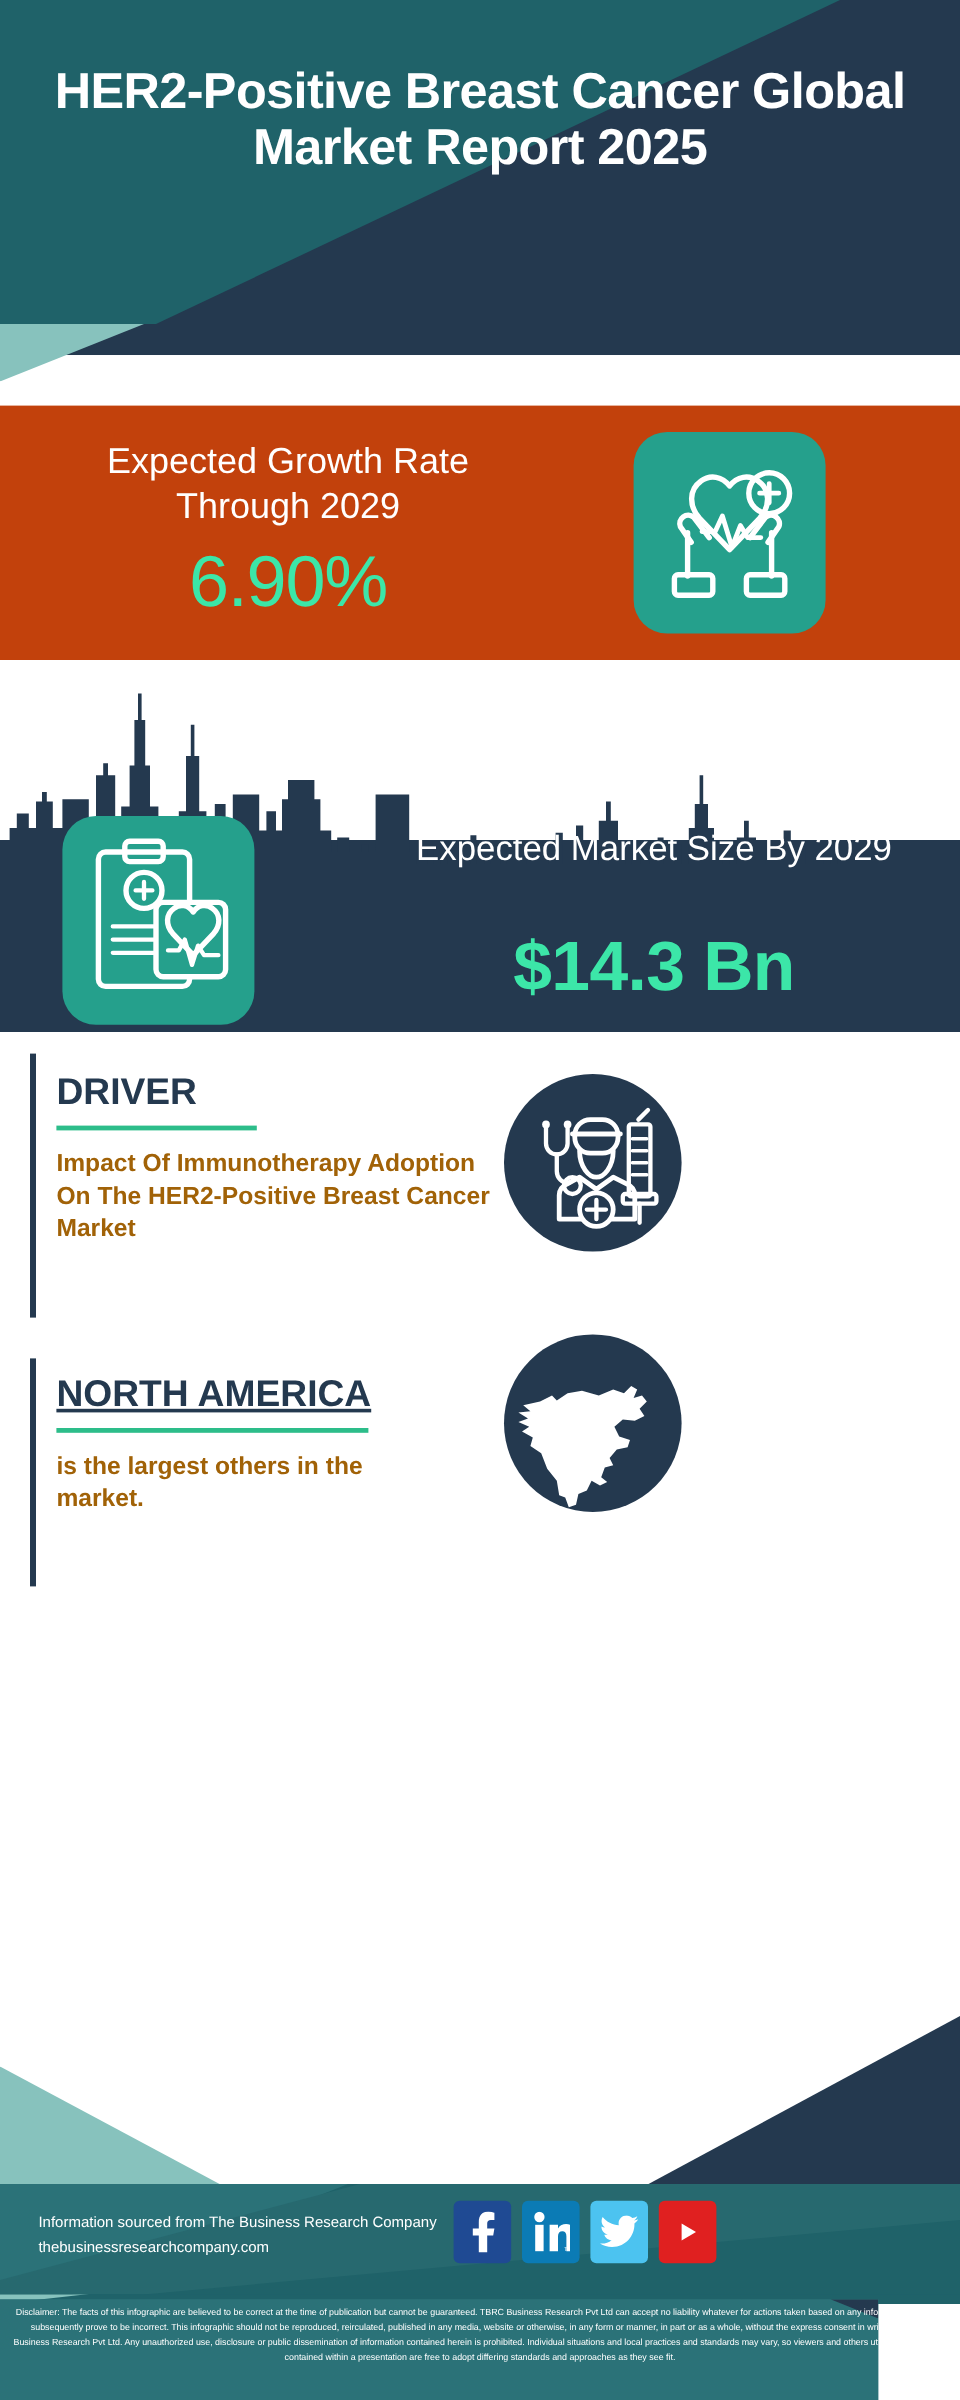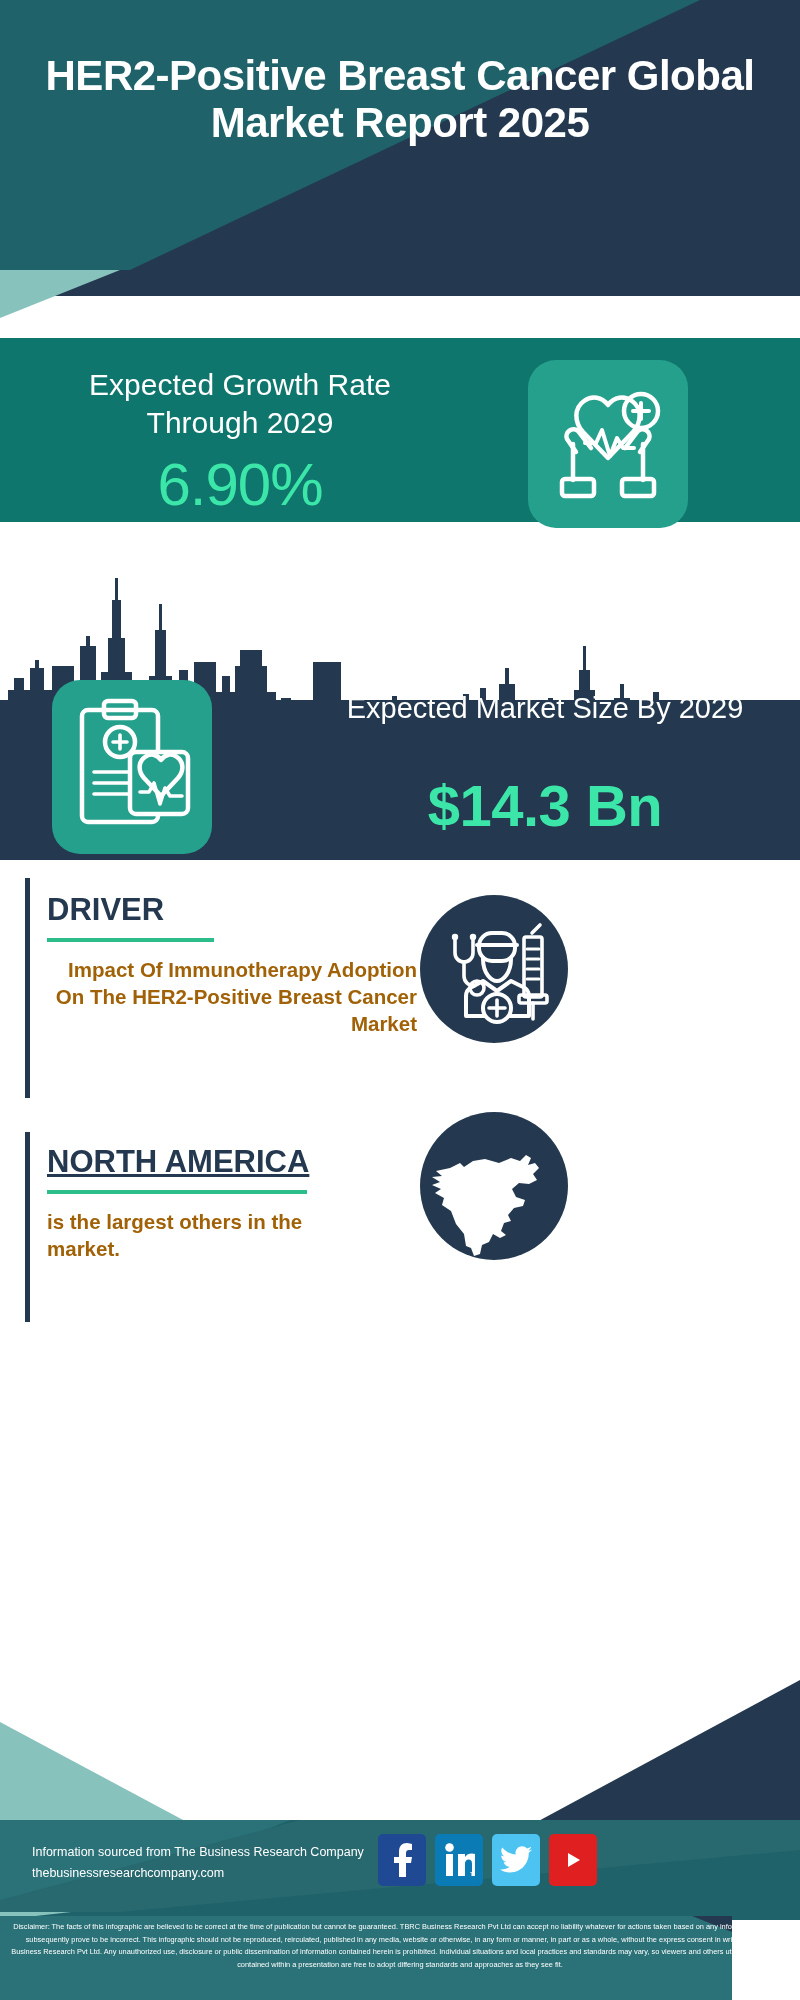--- a/index.html
+++ b/index.html
@@ -66,22 +66,22 @@
     right: 0; top: 0;
     width: 800px; height: 26px;
     background: #24394f;
     clip-path: polygon(70px 0, 800px 0, 800px 100%, 0 100%);
   }
 
   
   .growth {
     position: absolute;
     left: 0; top: 338px;
-    width: 800px; height: 184px;
-    background: #0f766e;
+    width: 800px; height: 212px;
+    background: #c2410c;
   }
   .growth-label {
     position: absolute;
     left: 40px; top: 28px;
     width: 400px;
     text-align: center;
     color: #ffffff;
     font-size: 30px;
     line-height: 1.28;
     font-weight: normal;
@@ -337,21 +337,21 @@
         <path d="M42 92 h52 M42 103 h52 M42 114 h34" stroke-width="3.6"></path>
         <rect x="78" y="72" width="58" height="62" rx="6" fill="#25a08c"></rect>
         <path d="M92 98 c-6 -7 -6 -16 1 -21 c5 -4 12 -3 16 3 c4 -6 11 -7 16 -3 c7 5 7 14 1 21 l-17 18 z" fill="none"></path>
         <polyline points="88,112 97,112 102,103 108,124 113,108 118,116 130,116" fill="none" stroke-width="3.6"></polyline>
       </svg>
     </div>
   </div>
 
   <div class="cards">
 
-    <div class="card" style="top:18px; height:220px;text-align:right;">
+    <div class="card" style="top:18px; height:220px;">
       <div class="card-bar" style="height:220px;"></div>
       <div class="card-title" style="top:14px; font-size:31px;">DRIVER</div>
       <div class="card-rule" style="top:60px; width:167px;"></div>
       <div class="card-body" style="top:78px; width:370px; font-size:20.5px;">Impact Of Immunotherapy Adoption On The HER2-Positive Breast Cancer Market</div>
     </div>
     <div class="circle-icon" style="left:420px; top:35px; width:148px; height:148px;">
       <svg width="148" height="148" viewBox="0 0 148 148" fill="none" stroke="#ffffff" stroke-width="4" stroke-linecap="round" stroke-linejoin="round">
         <rect x="59" y="38" width="36" height="28" rx="13" fill="none"></rect>
         <path d="M57 50 h40" stroke-width="4"></path>
         <path d="M63 64 c0 14 8 22 14 22 c6 0 14 -8 14 -22" fill="none"></path>

